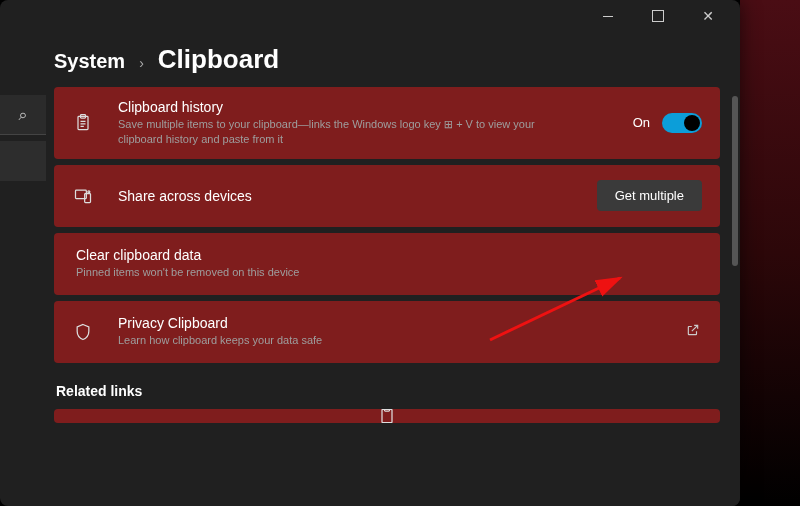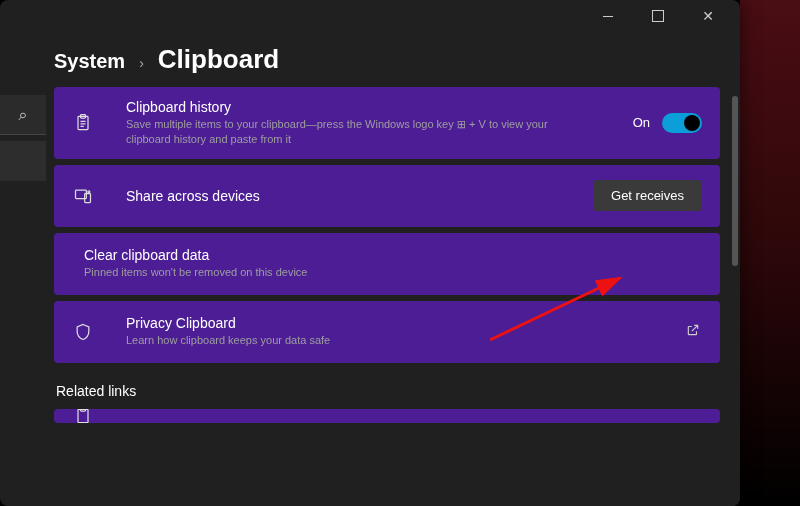--- a/index.html
+++ b/index.html
@@ -33,44 +33,45 @@
   .content {
     position: absolute; left: 54px; top: 44px; right: 20px; bottom: 0; overflow: hidden;
   }
   .breadcrumb {
     display: flex; align-items: baseline; gap: 14px; color: #fff; margin-bottom: 12px;
   }
   .bc-parent { font-size: 20px; font-weight: 600; color: #fff; }
   .bc-chev { font-size: 14px; color: #aaa; }
   .bc-page { font-size: 26px; font-weight: 600; color: #ffffff; }
   .card {
-    background: #4c1d95; border-radius: 4px; margin-bottom: 6px;
-    padding: 12px 18px; display: flex; align-items: center; gap: 32px;
+    background: #7f1d1d; border-radius: 4px; margin-bottom: 6px;
+    padding: 12px 18px; display: flex; align-items: center; gap: 24px;
     min-height: 62px;
+    justify-content: center;
   }
   .card .icon-col { width: 22px; display:flex; align-items:center; justify-content:center; color:#ddd; flex-shrink:0; }
   .card .text-col { flex: 1; }
   .card .title { color: #fff; font-size: 14px; font-weight: 400; }
   .card .desc { color: #9e9e9e; font-size: 11px; line-height: 1.35; margin-top: 2px; max-width: 460px; }
   .card .ctrl-col { display:flex; align-items:center; gap: 12px; }
   .toggle-label { color:#fff; font-size: 13px; }
   .toggle {
     width: 40px; height: 20px; background: #0c9ed9; border-radius: 10px; position: relative;
   }
   .toggle::after {
     content:""; position:absolute; right:2px; top:2px; width:16px; height:16px; background:#000; border-radius:50%;
   }
   .btn {
     background: #3a3a3a; color:#fff; border:none; border-radius:4px;
     padding: 8px 18px; font-size: 13px; min-width: 88px; text-align:center;
   }
   .open-icon { color:#ccc; font-size: 13px; width: 18px; text-align:center;}
-  .section-head { color:#fff; font-size: 14px; font-weight:400; margin: 20px 0 10px 2px; }
+  .section-head { color:#fff; font-size: 14px; font-weight:700; margin: 20px 0 10px 2px; }
   .noicon { padding-left: 18px; }
-  .card.noicon .text-col { margin-left: 12px; }
+  .card.noicon .text-col { margin-left: 4px; }
   .scrollbar {
     position:absolute; right:0; top:40px; width:10px; bottom:0; background:#202020;
   }
   .scrollthumb {
     position:absolute; right:2px; top:56px; width:6px; height:170px; background:#555; border-radius:3px;
   }
   
   .arrow {
     position: absolute; left: 480px; top: 270px; pointer-events: none;
   }
@@ -113,41 +114,41 @@
         <svg class="icon" viewBox="0 0 24 24" fill="none" stroke="#ddd" stroke-width="1.5">
             <rect x="6" y="4" width="12" height="16" rx="1"></rect>
             <rect x="9" y="2" width="6" height="4" rx="1"></rect>
             <line x1="9" y1="10" x2="15" y2="10"></line>
             <line x1="9" y1="13" x2="15" y2="13"></line>
             <line x1="9" y1="16" x2="13" y2="16"></line>
           </svg>
       </div>
       <div class="text-col">
         <div class="title">Clipboard history</div>
-        <div class="desc">Save multiple items to your clipboard—press the Windows logo key ⊞ + V to view your clipboard history and paste from it</div>
+        <div class="desc">Save multiple items to your clipboard—links the Windows logo key ⊞ + V to view your clipboard history and paste from it</div>
       </div>
       <div class="ctrl-col">
         <span class="toggle-label">On</span>
         <div class="toggle"></div>
       </div>
     </div>
 
     <div class="card">
       <div class="icon-col">
         <svg class="icon" viewBox="0 0 24 24" fill="none" stroke="#ddd" stroke-width="1.5">
             <rect x="3" y="5" width="13" height="10" rx="1"></rect>
             <rect x="14" y="9" width="7" height="11" rx="1"></rect>
             <circle cx="19" cy="7" r="1.2"></circle>
           </svg>
       </div>
       <div class="text-col">
         <div class="title">Share across devices</div>
       </div>
       <div class="ctrl-col">
-        <button class="btn">Get receives</button>
+        <button class="btn">Get multiple</button>
       </div>
     </div>
 
     <div class="card noicon">
       <div class="text-col">
         <div class="title">Clear clipboard data</div>
         <div class="desc">Pinned items won't be removed on this device</div>
       </div>
     </div>
 

